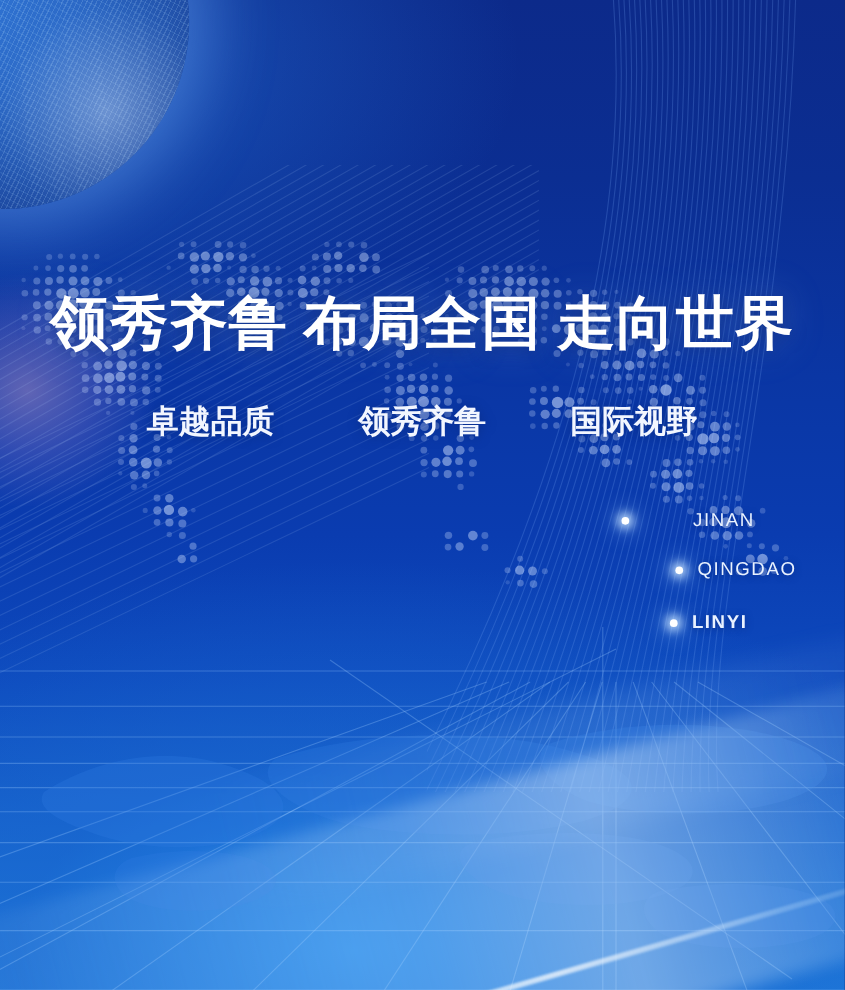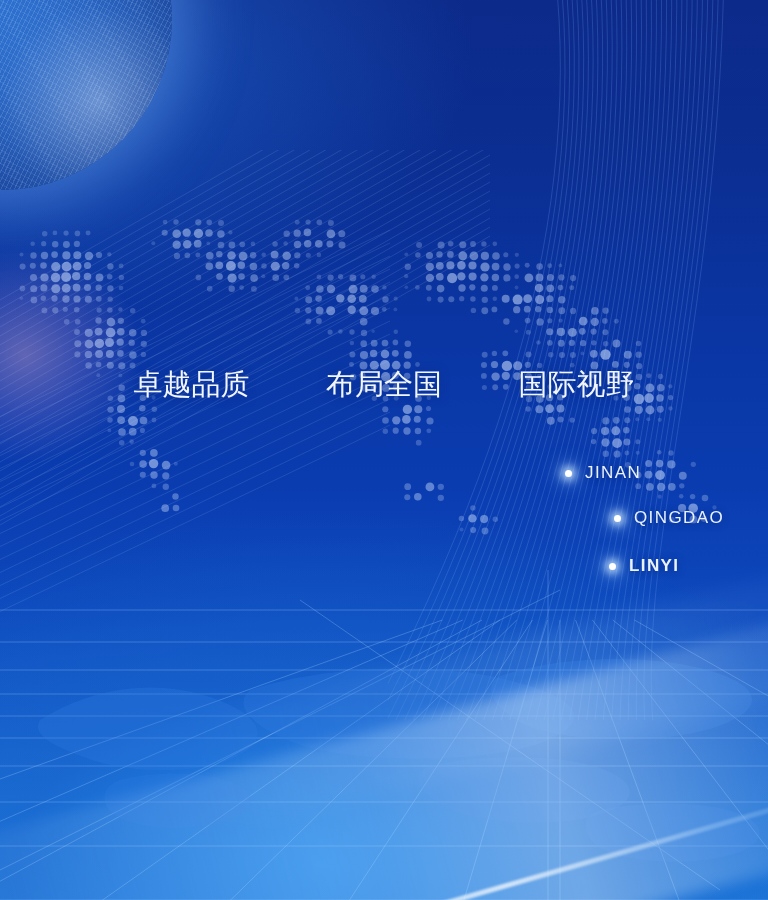--- a/index.html
+++ b/index.html
@@ -102,41 +102,41 @@
     position:absolute;left:0;right:0;top:370px;
     text-align:center;
     font-family:"Liberation Serif", serif;
     font-weight:400;
     font-size:29px;
     line-height:1;
     color:#f2f6ff;
     text-shadow:0 1px 10px rgba(10,40,120,.6);
     white-space:nowrap;
   }
-  #subtitle .seg{display:inline-block;}
+  #subtitle .seg{display:inline-block;font-weight:bold;}
   #subtitle .gap{display:inline-block;width:62px;}
 
   
   .city{position:absolute;display:flex;align-items:center;}
   .city .dot{
     width:7px;height:7px;border-radius:50%;
     background:#ffffff;
     box-shadow:0 0 9px 4px rgba(200,228,255,.85), 0 0 18px 8px rgba(140,195,255,.35);
     flex:0 0 auto;
   }
   .city .cname{
     margin-left:13px;
     font-family:"Liberation Sans", sans-serif;
     font-size:17px;
     letter-spacing:1.4px;
     color:#e9f2ff;
     white-space:nowrap;
     text-shadow:0 1px 7px rgba(10,40,120,.75);
   }
-  #city-0{left:565px;top:463px;}
+  #city-0{left:565px;top:463px;gap:45px;}
   #city-1{left:614px;top:508px;align-items:center;}
   #city-2{left:609px;top:556px;font-weight:bold;}
 </style>
 </head>
 <body>
 
 <div id="banner">
 
   <div id="globe"></div>
   <div id="glowrim"></div>
@@ -801,25 +801,26 @@
         <path d="M430,196 C480,184 560,184 600,198 C634,210 640,228 612,240 C570,258 492,256 452,240 C424,228 404,206 430,196 Z" class="land"></path>
         <path d="M600,240 C650,230 710,232 740,244 C766,254 766,272 740,282 C700,296 640,294 608,282 C584,272 576,248 600,240 Z" class="land"></path>
         <path d="M120,210 C160,200 210,202 236,214 C258,224 256,240 228,250 C194,262 146,260 120,248 C100,238 98,218 120,210 Z" class="land"></path>
       </g>
   </svg>
 
   <div class="sweep" id="sweep3"></div>
   <div class="sweep" id="sweep1"></div>
   <div class="sweep" id="sweep2"></div>
 
+  <div id="headline">领秀齐鲁 布局全国 走向世界</div>
 
   <div id="subtitle">
     <span class="seg">卓越品质</span>
     <span class="gap"></span>
-    <span class="seg">布局全国</span>
+    <span class="seg">领秀齐鲁</span>
     <span class="gap"></span>
     <span class="seg">国际视野</span>
   </div>
 
   <div class="city" id="city-0">
     <span class="dot"></span>
     <span class="cname">JINAN</span>
   </div>
   <div class="city" id="city-1">
     <span class="dot"></span>

